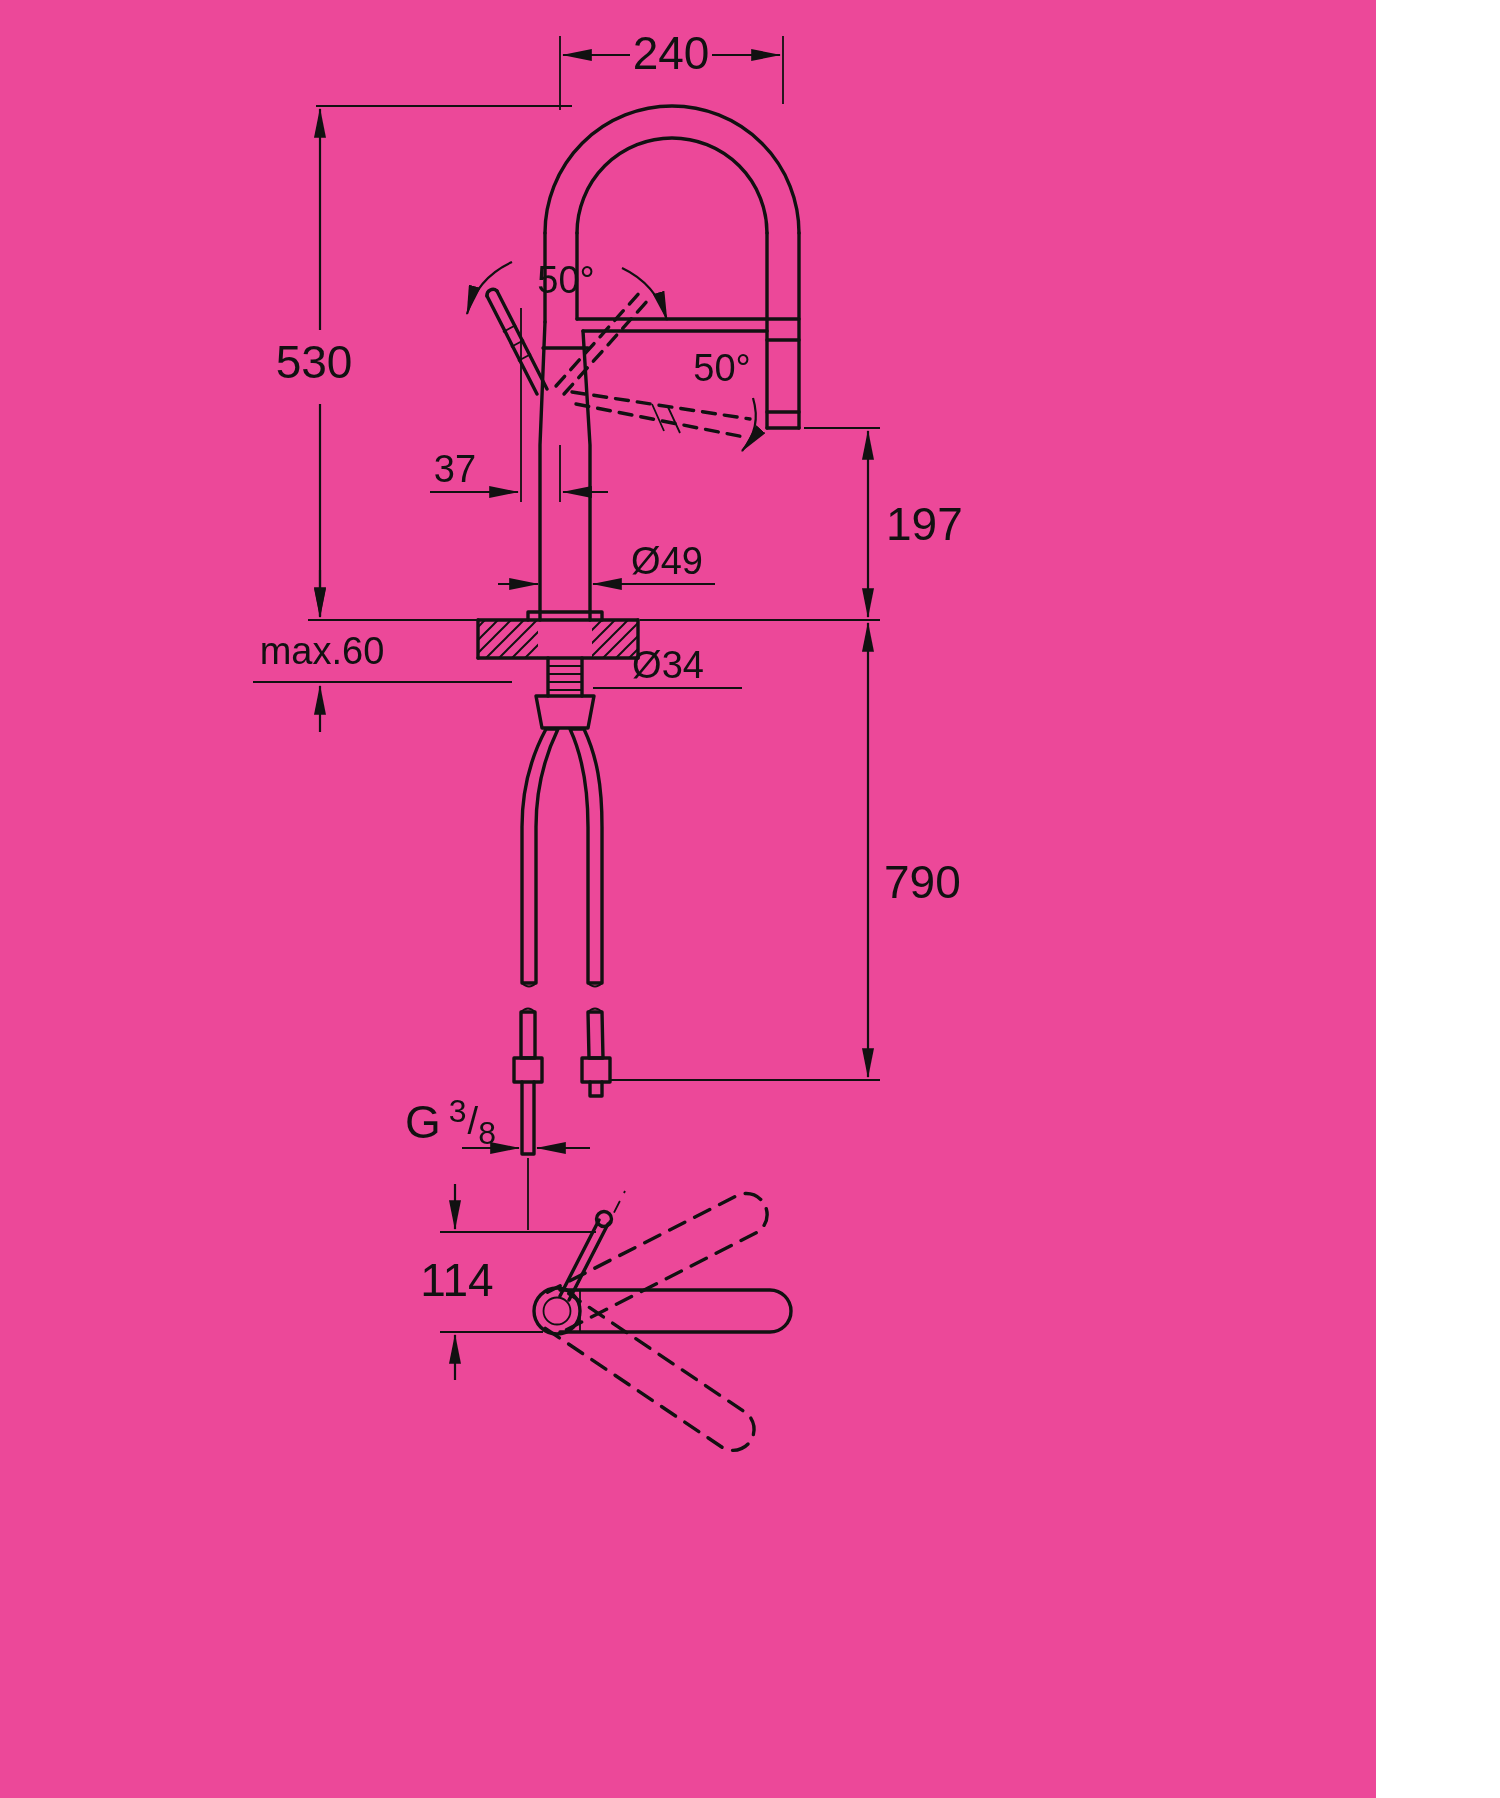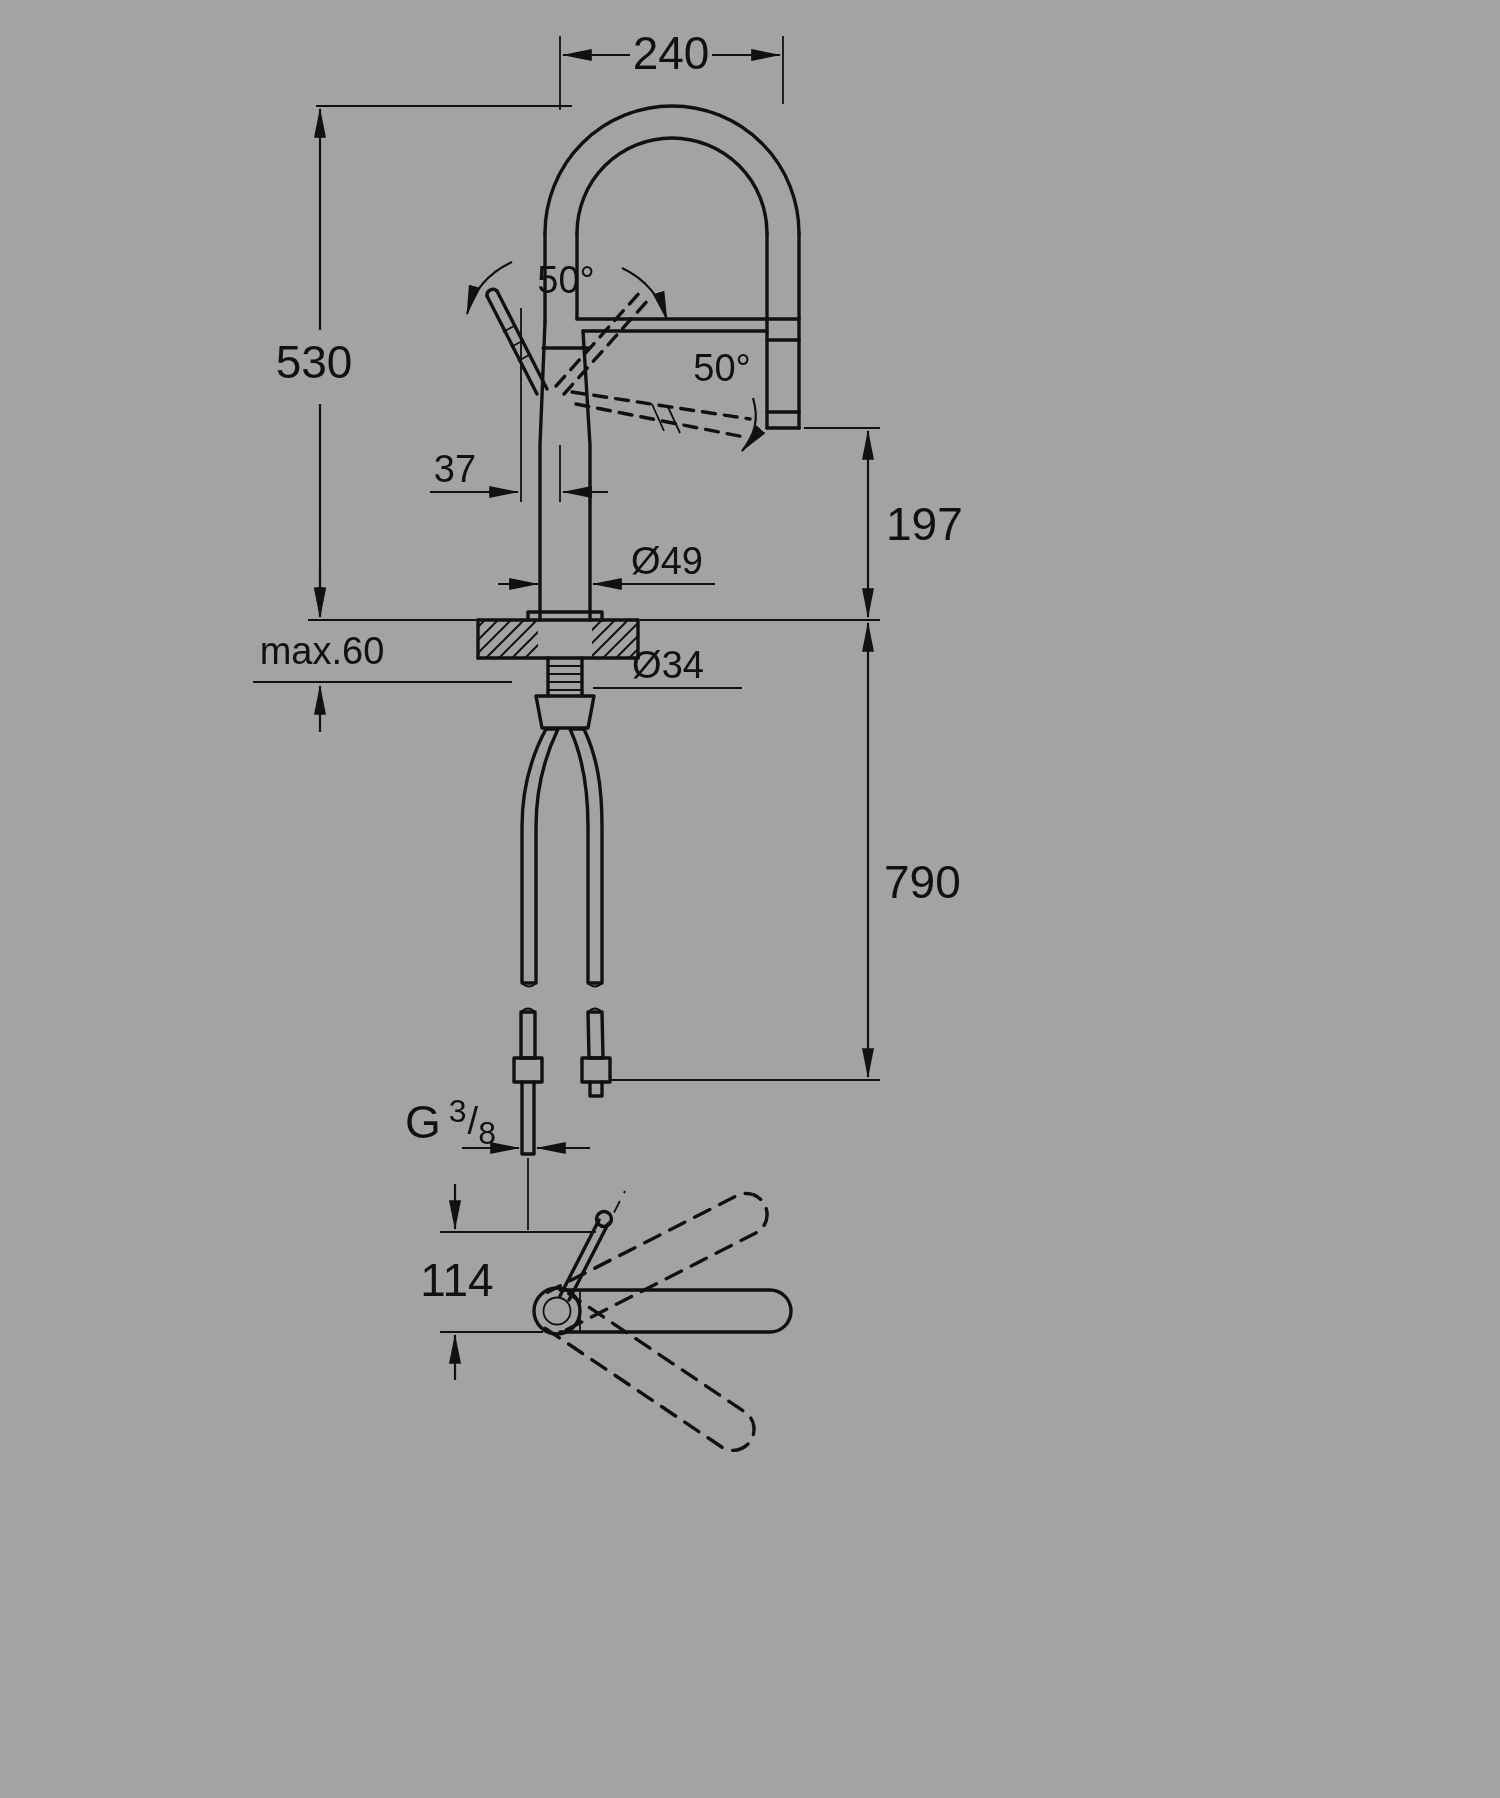--- a/index.html
+++ b/index.html
@@ -1,16 +1,16 @@
 <!DOCTYPE html>
 <html><head>
 <meta charset="utf-8">
 <style>
   html,body { margin:0; padding:0; background:#ffffff; }
-  .stage { width:1500px; height:1798px; background:#a3a3a3; position:relative; }
+  .stage { width:1376px; height:1798px; background:#ec4899; position:relative; }
   svg text { font-family:"Liberation Sans","DejaVu Sans",sans-serif; fill:#111111; font-size:46px; }
   svg .small { font-size:32px; }
   svg .mid { font-size:38px; }
   .obj  { stroke:#111111; fill:none; stroke-width:3.4; stroke-linecap:round; stroke-linejoin:round; }
   .thin { stroke:#111111; fill:none; stroke-width:1.8; }
   .dim  { stroke:#111111; fill:none; stroke-width:2.2; }
   .dash { stroke-dasharray:13 9; }
   .dash2{ stroke-dasharray:17 11; }
 </style>
 </head>

